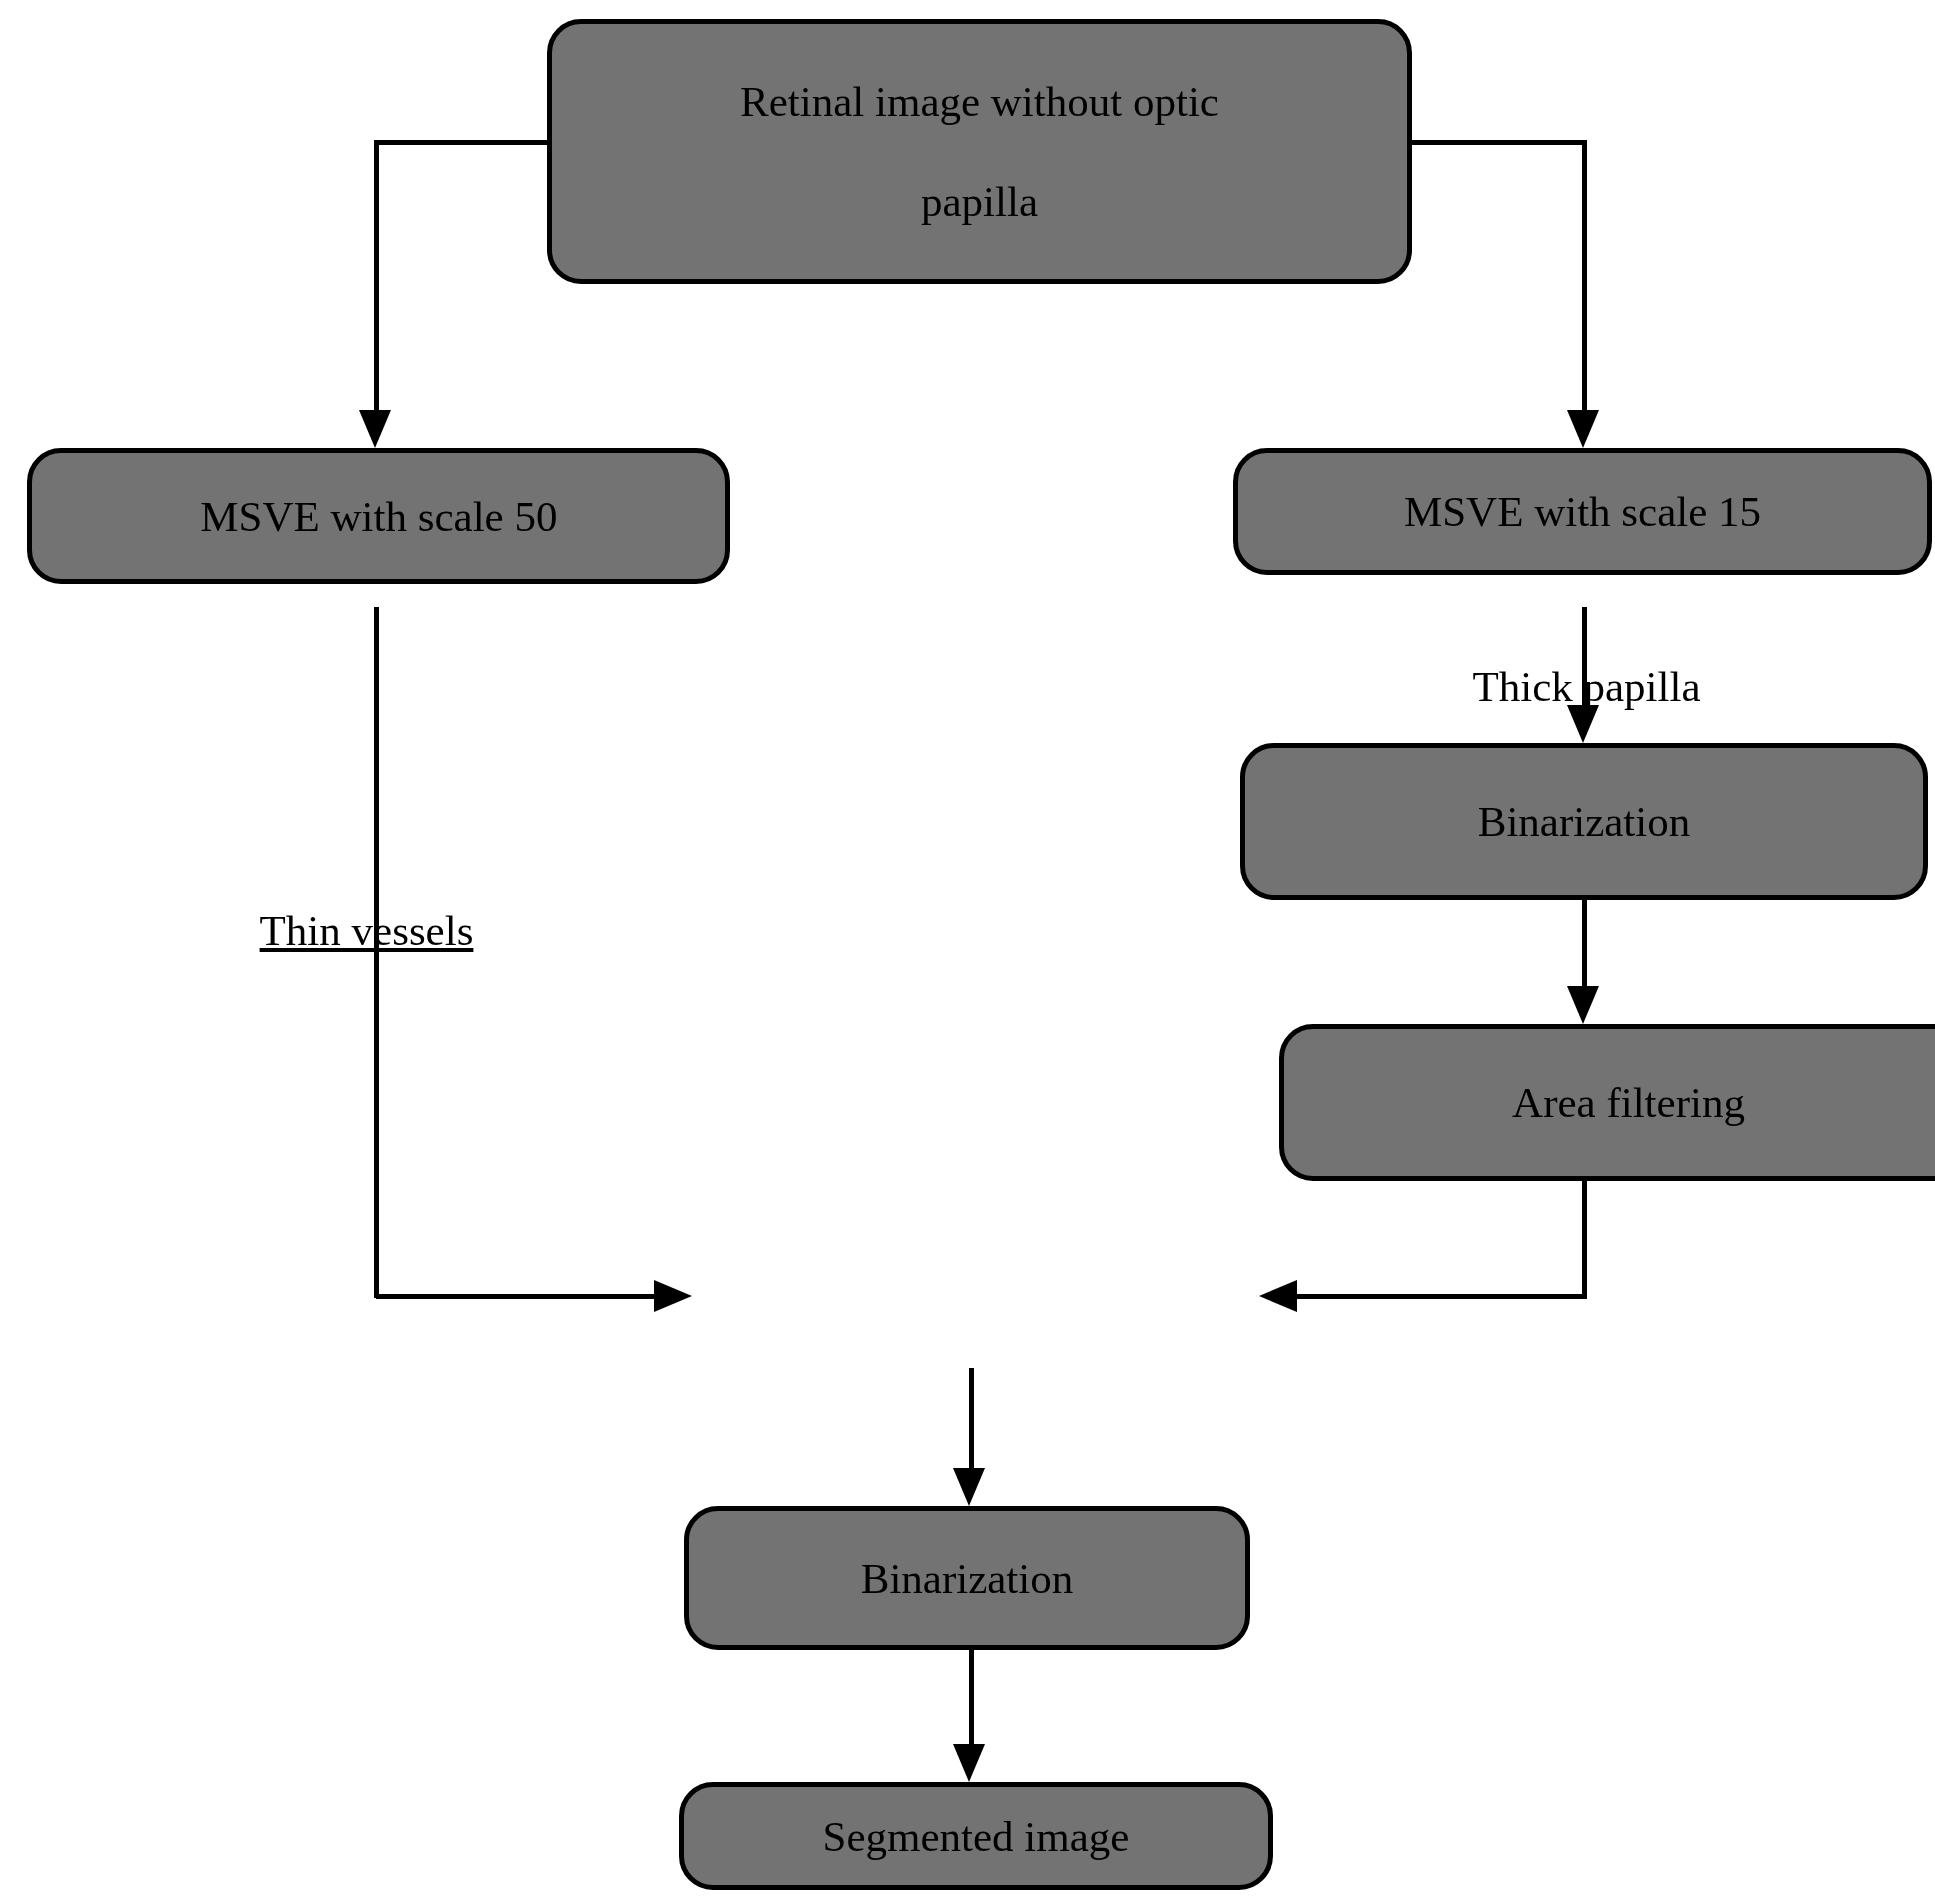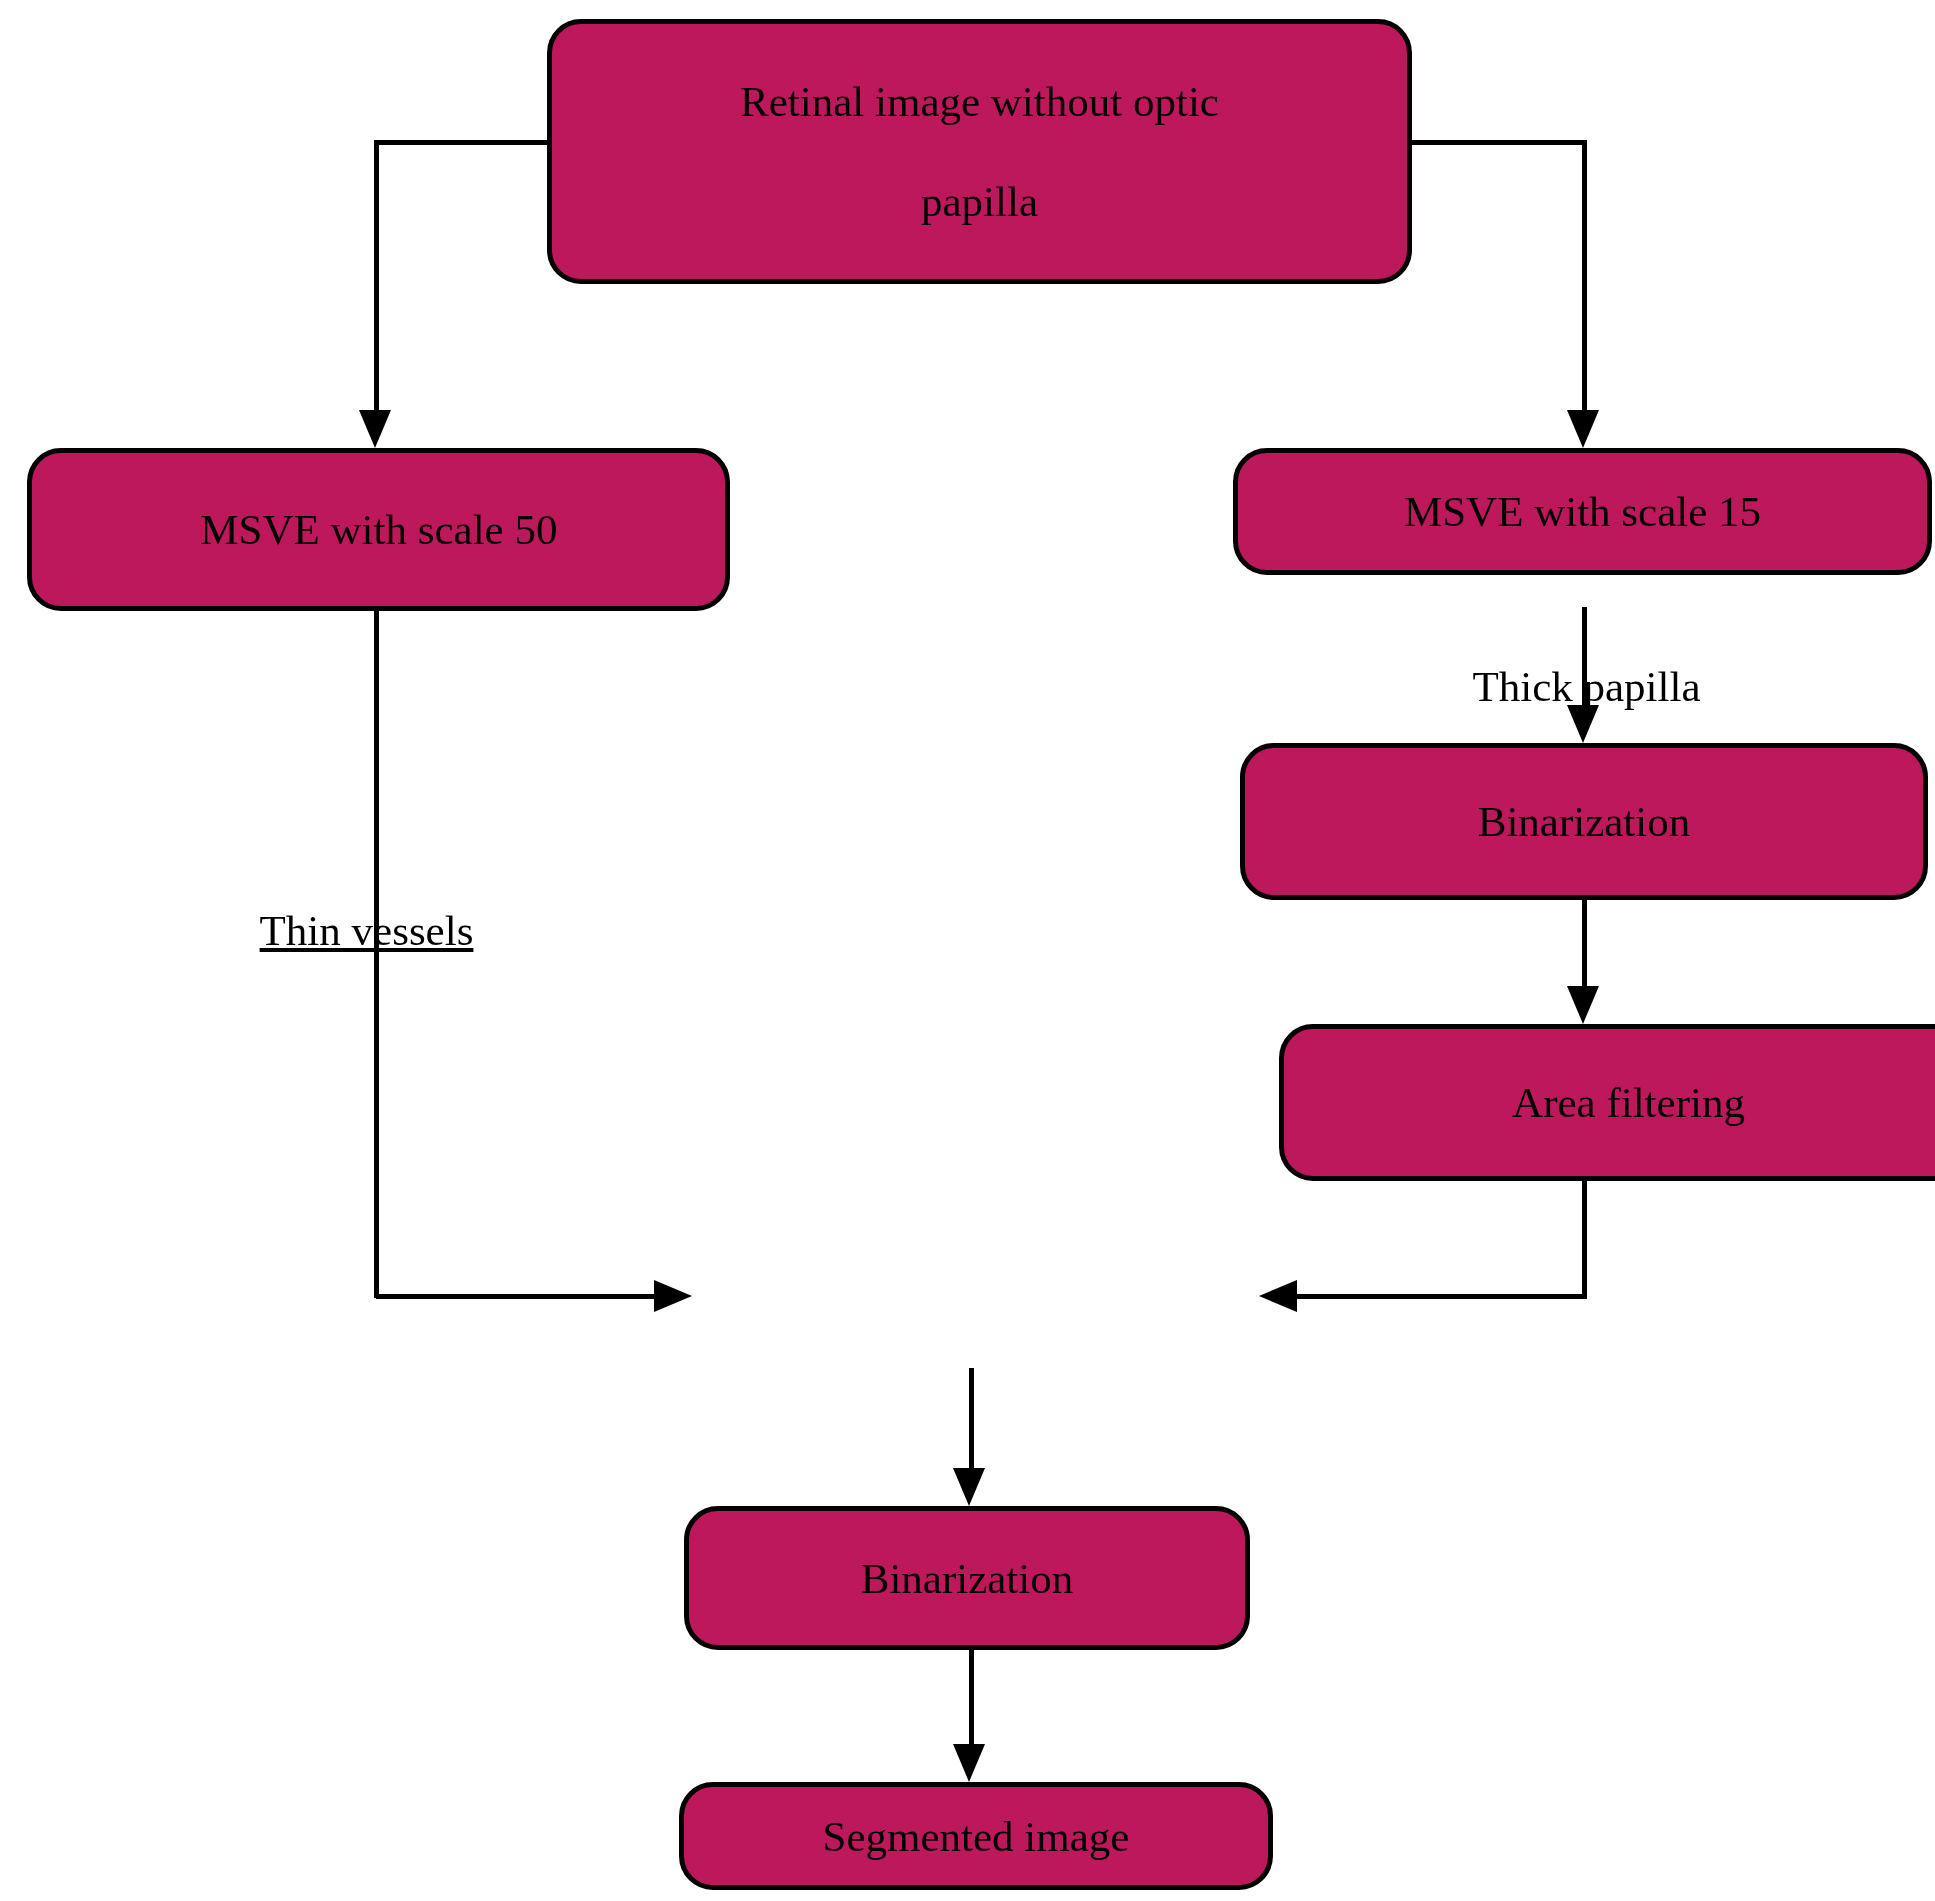--- a/index.html
+++ b/index.html
@@ -14,21 +14,21 @@
     background: #ffffff;
     font-family: "Liberation Serif", serif;
     color: #000000;
     overflow: hidden;
   }
   .node {
     position: absolute;
     box-sizing: border-box;
     border: 5.9px solid #000000;
     border-radius: 34px;
-    background: #be185d;
+    background: #737373;
     display: flex;
     align-items: center;
     justify-content: center;
     text-align: center;
     font-size: 43px;
     line-height: 1;
     white-space: nowrap;
   }
   .node.two-line {
     flex-direction: column;
@@ -102,21 +102,21 @@
   <div class="ah-left" style="left:1259px; top:1280px;"></div>
   <div class="ah-right" style="left:654px; top:1280px;"></div>
   <div class="ah-down" style="left:953px; top:1468px;"></div>
   <div class="ah-down" style="left:953px; top:1744px;"></div>
 
   <div class="node two-line" style="left:547px; top:19px; width:865px; height:265px;">
     <div>Retinal image without optic</div>
     <div>papilla</div>
   </div>
 
-  <div class="node" style="left:27.4px; top:448px; width:703px; height:163px;align-items:center;">
+  <div class="node" style="left:27.4px; top:448px; width:703px; height:136px;align-items:center;">
     <span>MSVE with scale 50</span>
   </div>
 
   <div class="node" style="left:1233px; top:448px; width:699px; height:127px;">
     <span>MSVE with scale 15</span>
   </div>
 
   <div class="node" style="left:1240px; top:743px; width:688px; height:157px;">
     <span>Binarization</span>
   </div>

